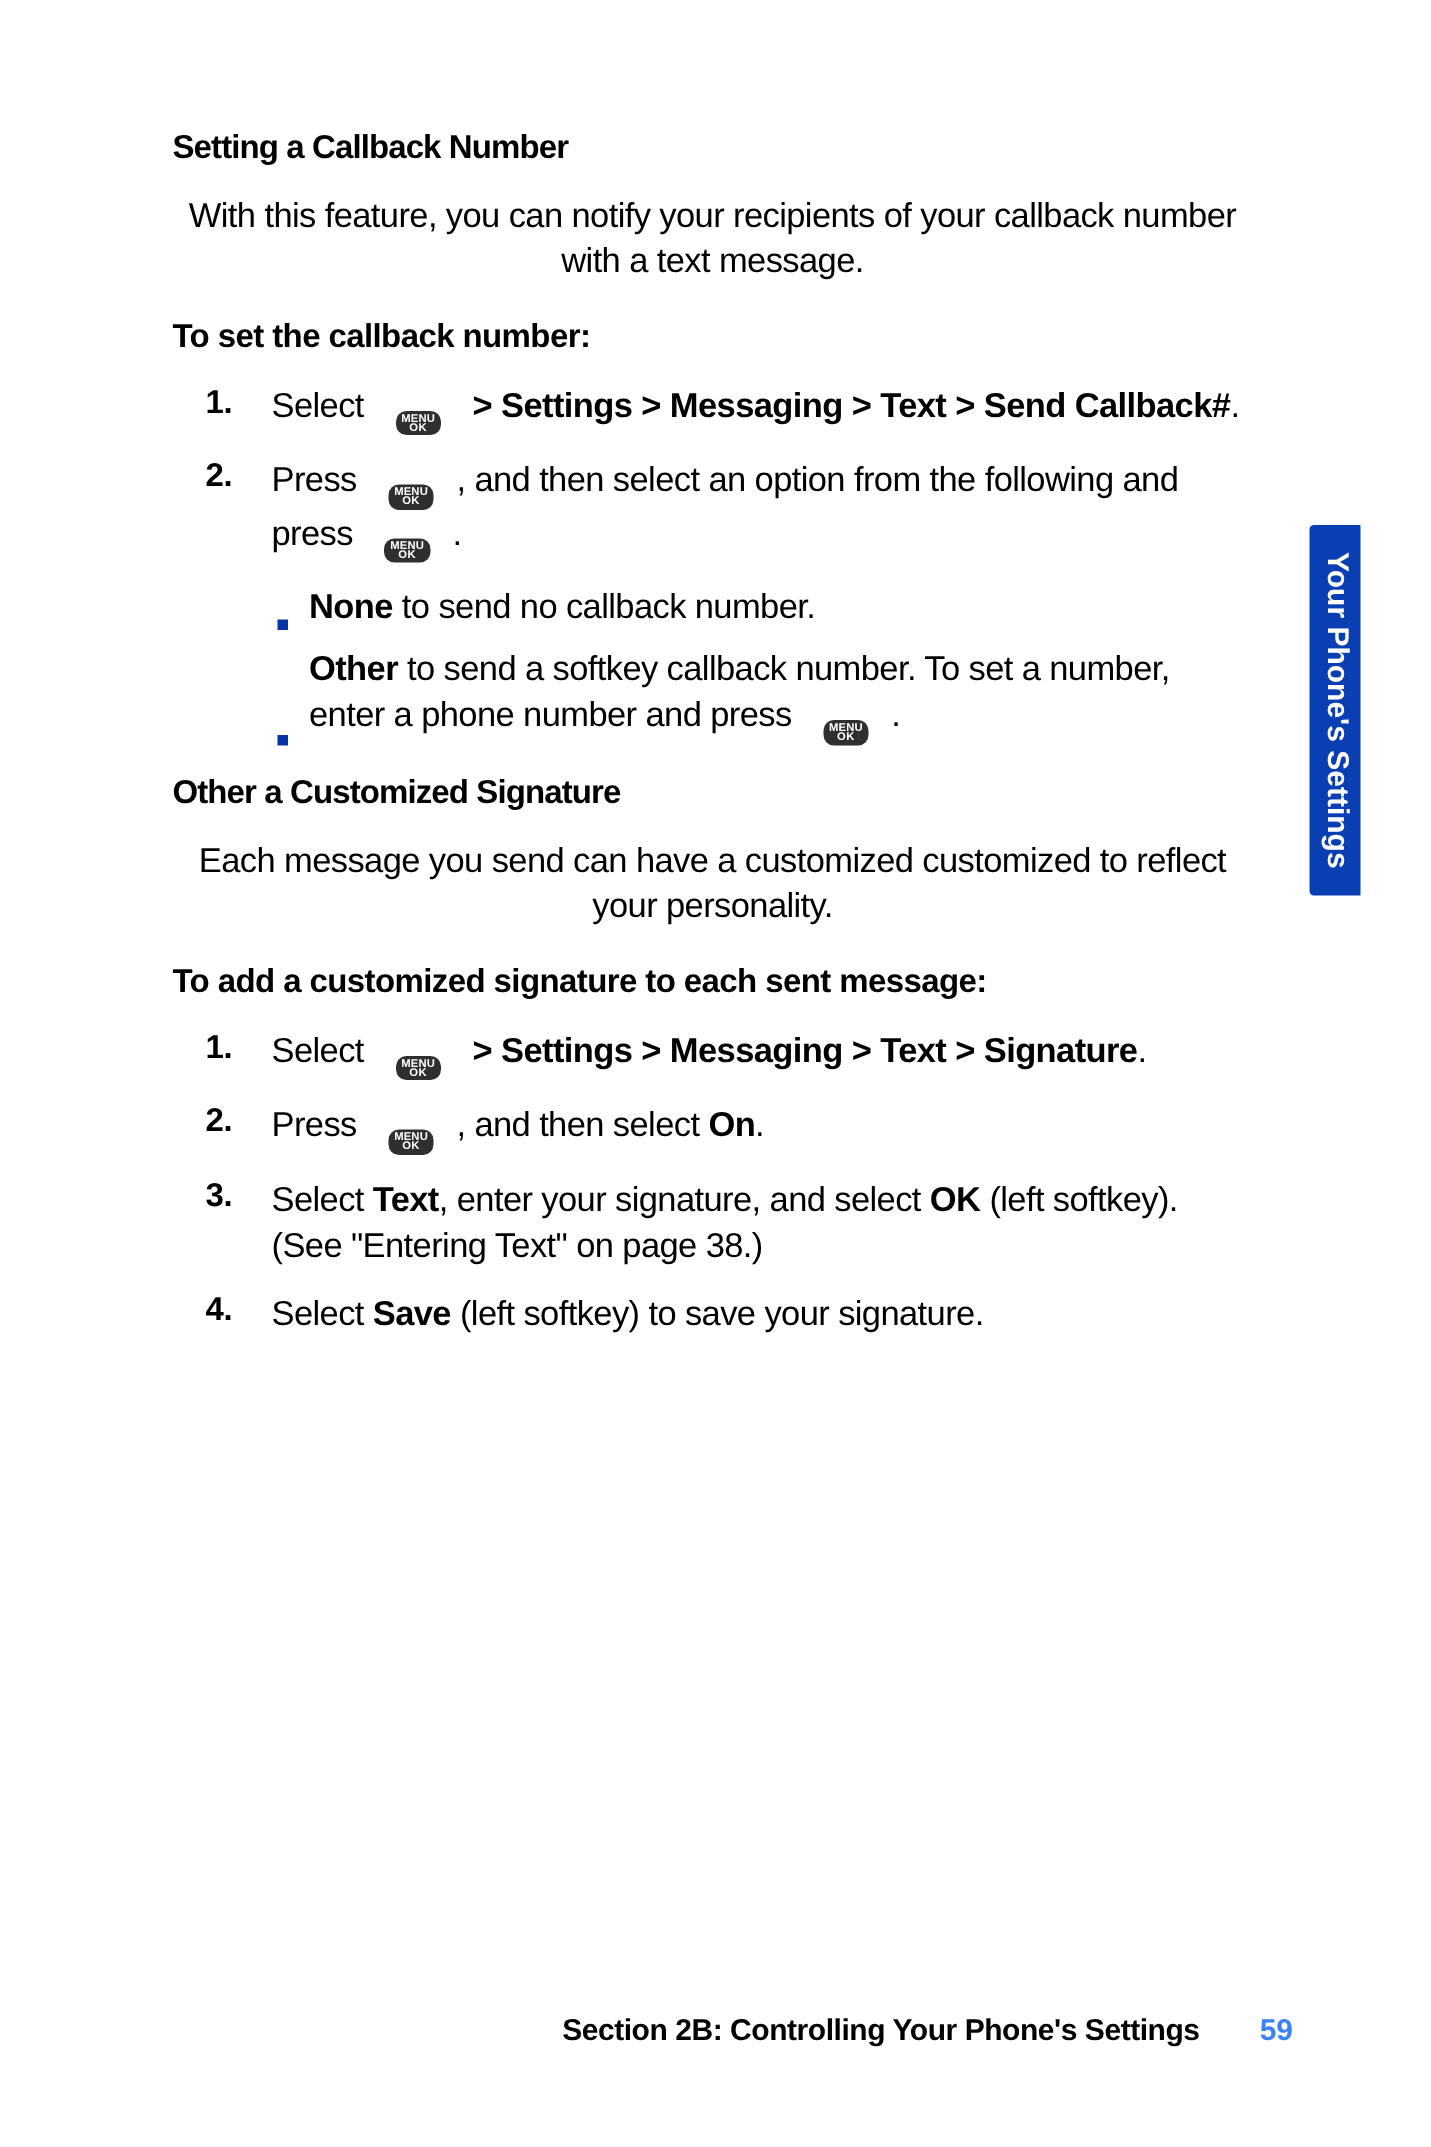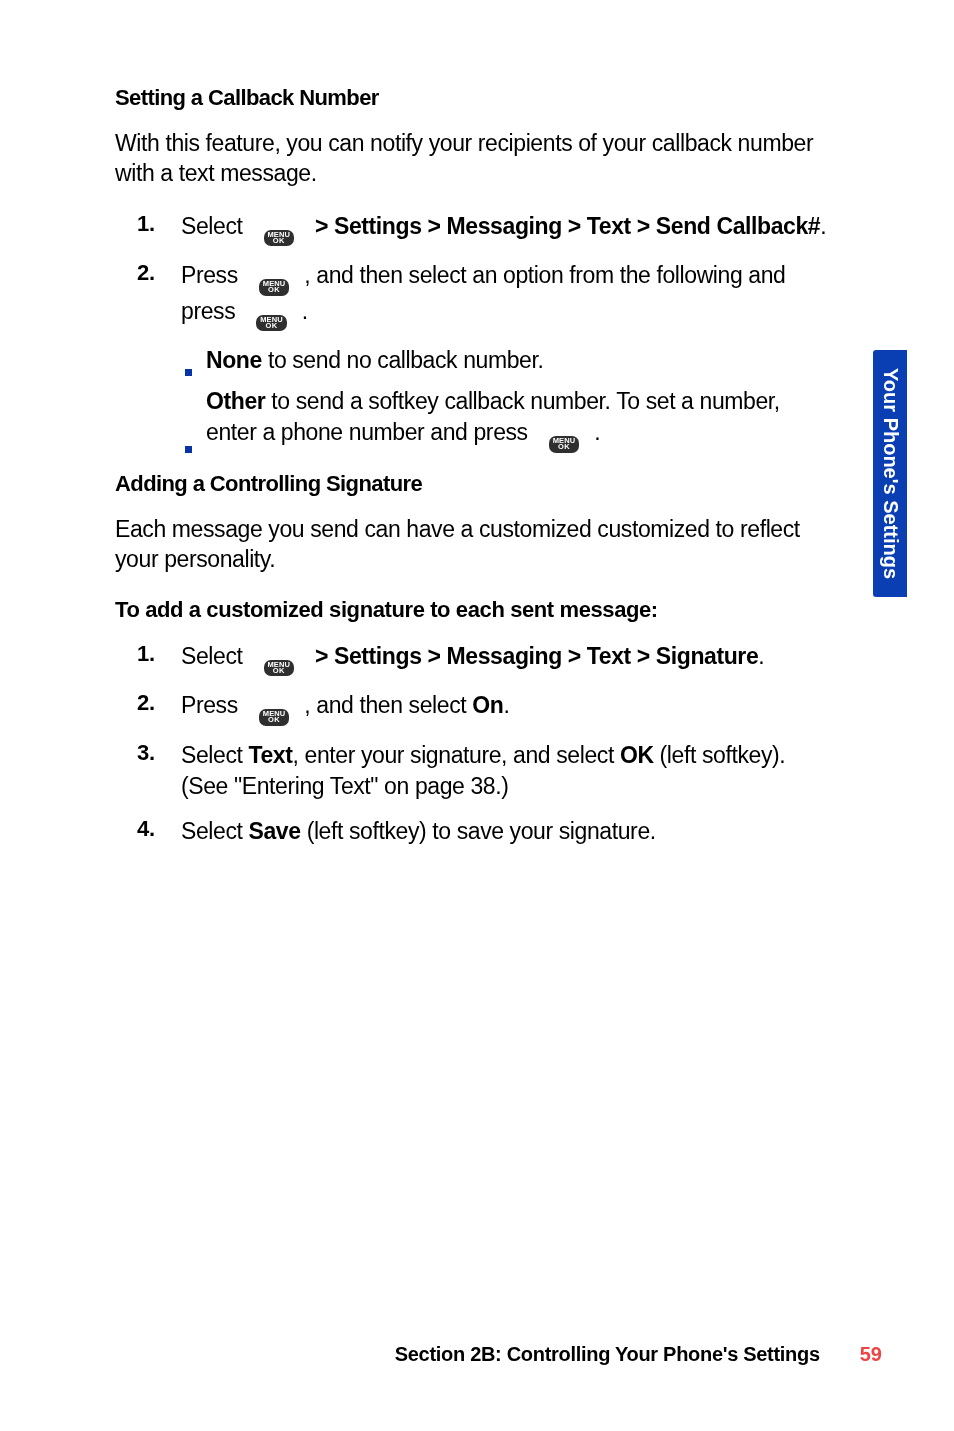--- a/index.html
+++ b/index.html
@@ -26,20 +26,21 @@
       letter-spacing: -0.6px;
       margin-bottom: 18px;
     }
 
     .intro {
       font-size: 23px;
       letter-spacing: -0.4px;
       line-height: 1.3;
       margin-bottom: 22px;
       font-weight: 400;
+      text-align: center;
     }
 
     .subhead {
       font-size: 22px;
       font-weight: 700;
       letter-spacing: -0.4px;
       margin-bottom: 18px;
     }
 
     ol.steps {
@@ -155,50 +156,51 @@
       justify-content: center;
     }
 
     .footer {
       position: absolute;
       bottom: 65px;
       left: 0;
       width: 100%;
       display: flex;
       justify-content: flex-end;
-      padding-right: 72px;
+      padding-right: 92px;
       gap: 40px;
     }
 
     .footer-title {
       font-size: 20px;
       font-weight: 700;
       letter-spacing: -0.3px;
     }
 
     .page-num {
       font-size: 20px;
       font-weight: 700;
-      color: #ef4444;
+      color: #3b82f6;
     }
 
     .block2 {
       margin-top: 18px;
     }
   </style>
 </head>
 <body>
 
 <div class="side-tab"></div>
 <div class="side-tab-text">Your Phone's Settings</div>
 
 <div class="content">
 
   <div class="h2">Setting a Callback Number</div>
   <div class="intro">With this feature, you can notify your recipients of your callback number with a text message.</div>
+  <div class="subhead">To set the callback number:</div>
 
   <ol class="steps">
     <li>
       <span class="step-num">1.</span>
       <span class="step-body">
         <span>Select </span><span class="menu-key">
             <span class="mk-top">MENU</span>
             <span class="mk-bot">OK</span>
           </span><b> &gt; Settings &gt; Messaging &gt; Text &gt; Send Callback#</b><span>.</span>
       </span>
@@ -229,21 +231,21 @@
       <span class="bullet-body">
         <b>Other</b><span> to send a softkey callback number. To set a number, enter a phone number and press </span><span class="menu-key">
             <span class="mk-top">MENU</span>
             <span class="mk-bot">OK</span>
           </span><span>.</span>
       </span>
     </li>
   </ul>
 
   <div class="block2">
-    <div class="h2">Adding a Controlling Signature</div>
+    <div class="h2">Other a Customized Signature</div>
     <div class="intro">Each message you send can have a customized customized to reflect your personality.</div>
     <div class="subhead">To add a customized signature to each sent message:</div>
 
     <ol class="steps">
       <li>
         <span class="step-num">1.</span>
         <span class="step-body">
           <span>Select </span><span class="menu-key">
               <span class="mk-top">MENU</span>
               <span class="mk-bot">OK</span>

